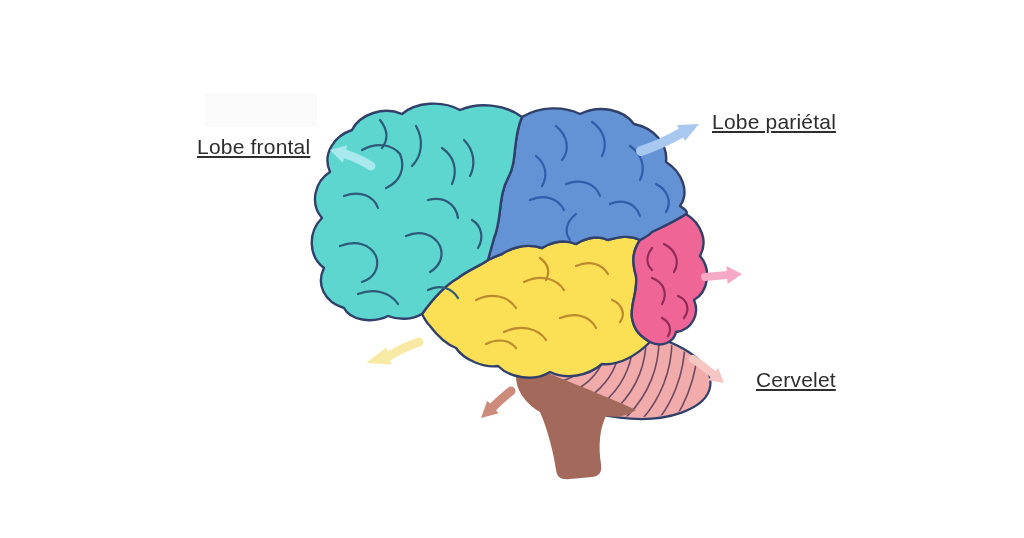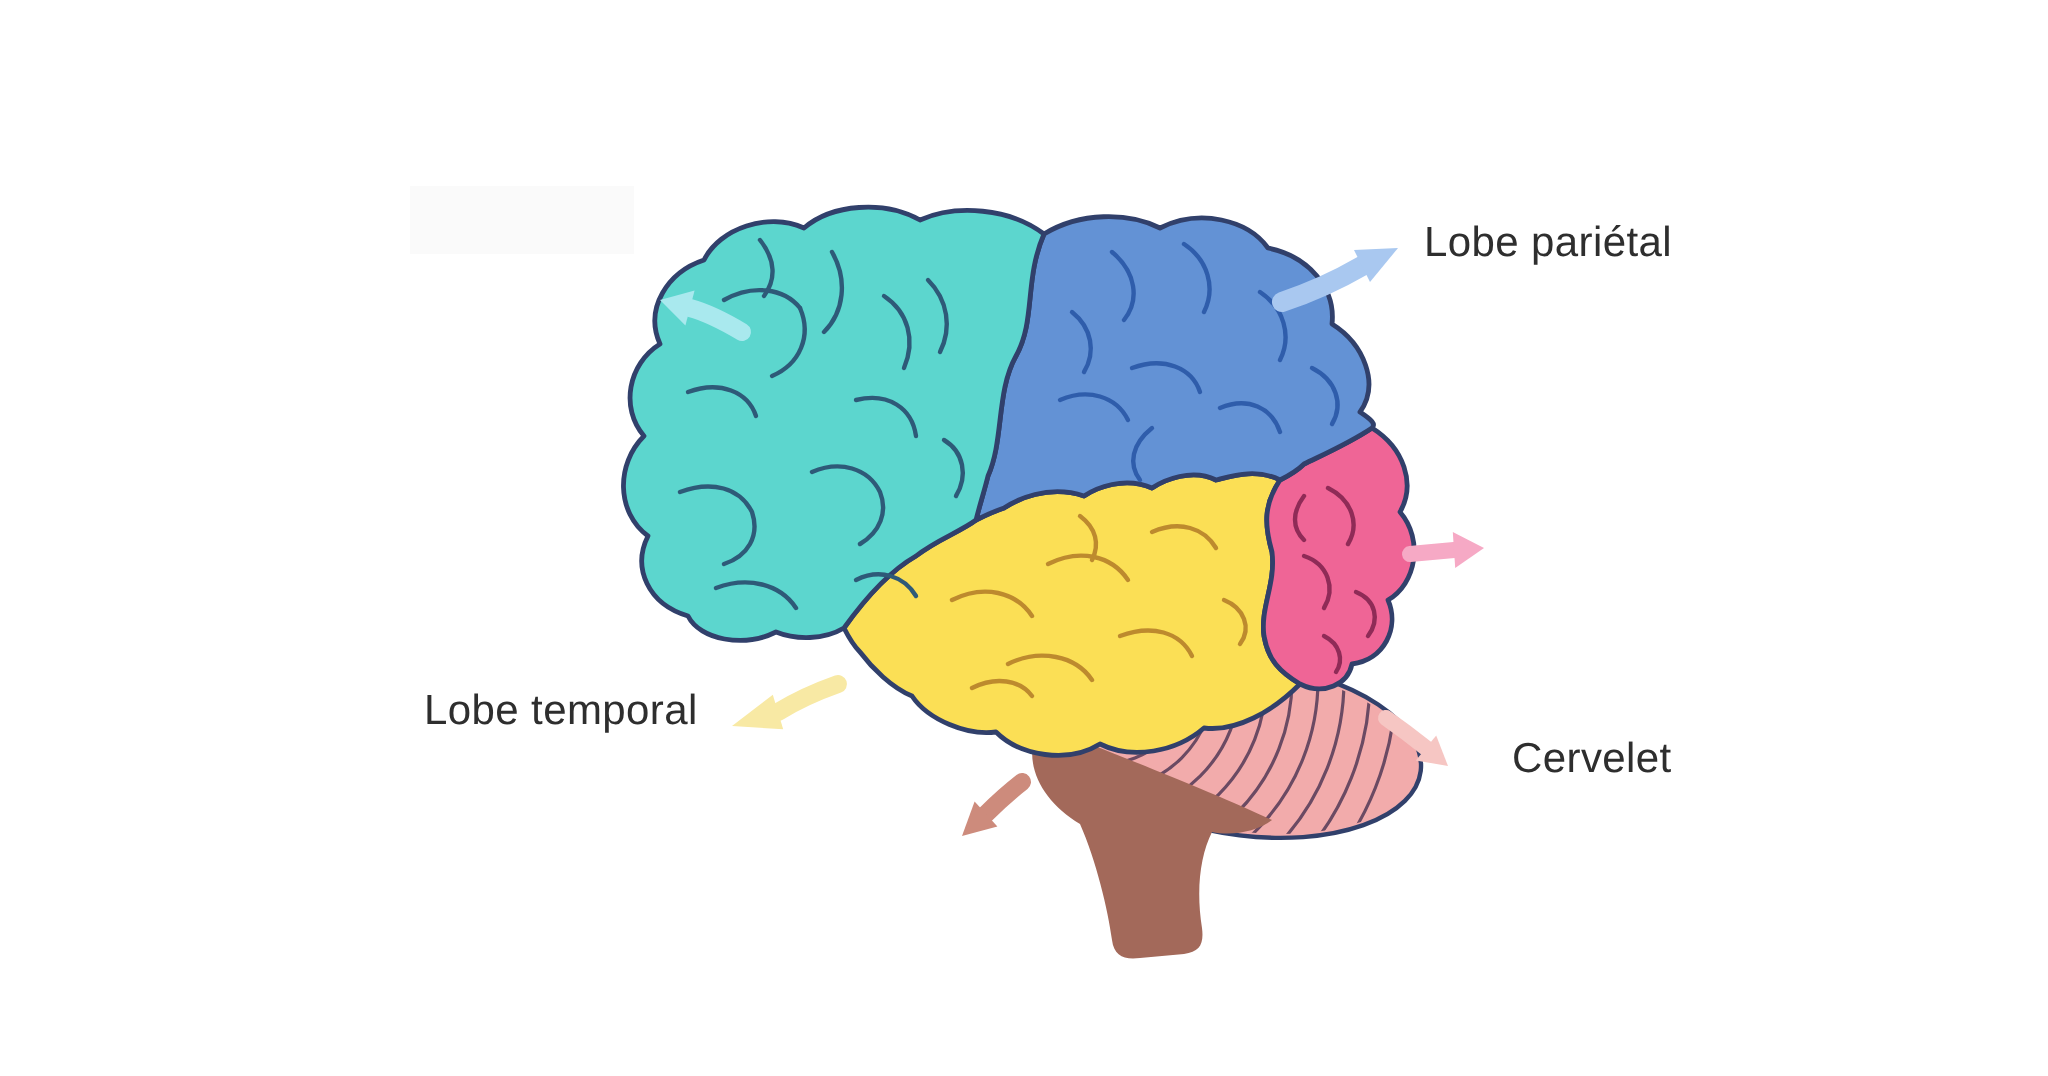--- a/index.html
+++ b/index.html
@@ -3,21 +3,21 @@
 <meta charset="utf-8">
 <style>
   html,body{margin:0;padding:0;background:#ffffff;}
   .stage{
     position:relative;width:1024px;height:538px;background:#ffffff;
     overflow:hidden;font-family:"Liberation Sans",sans-serif;
   }
   .stage svg{position:absolute;left:0;top:0;}
   .label{
     position:absolute;font-size:21px;color:#2e2e2e;white-space:nowrap;
-    letter-spacing:.2px;line-height:1.2;
+    letter-spacing:.2px;line-height:1.2;text-decoration:underline;
   }
   .label-frontal  {left:197px;top:134px;}
   .label-parietal {left:712px;top:109px;}
   .label-occipital{left:753px;top:261px;}
   .label-temporal {left:212px;top:343px;}
   .label-cervelet {left:756px;top:367px;text-align:right;}
   .label-tronc    {left:388px;top:421px;}
   .wm{position:absolute;left:205px;top:93px;width:112px;height:34px;background:#fafafa;}
 </style>
 </head>
@@ -170,16 +170,16 @@
     <g>
       <path fill="none" stroke-width="9" stroke-linecap="round" d="M 511,391 Q 502,398 493,407" stroke="#cd8b7c"></path>
       <polygon points="481,418 487.3,400.7 498.7,413.3" fill="#cd8b7c"></polygon>
     </g>
     <g>
       <path fill="none" stroke-width="9" stroke-linecap="round" d="M 419,342 Q 402,348 389,356" stroke="#f8e9a4"></path>
       <polygon points="366,363 386.4,347.4 391.6,364.6" fill="#f8e9a4"></polygon>
     </g>
   </svg>
 
+  <div class="label label-frontal">Lobe frontal</div>
   <div class="label label-parietal">Lobe pariétal</div>
-  <div class="label label-temporal">Lobe temporal</div>
   <div class="label label-cervelet">Cervelet</div>
 </div>
 
 </body></html>

